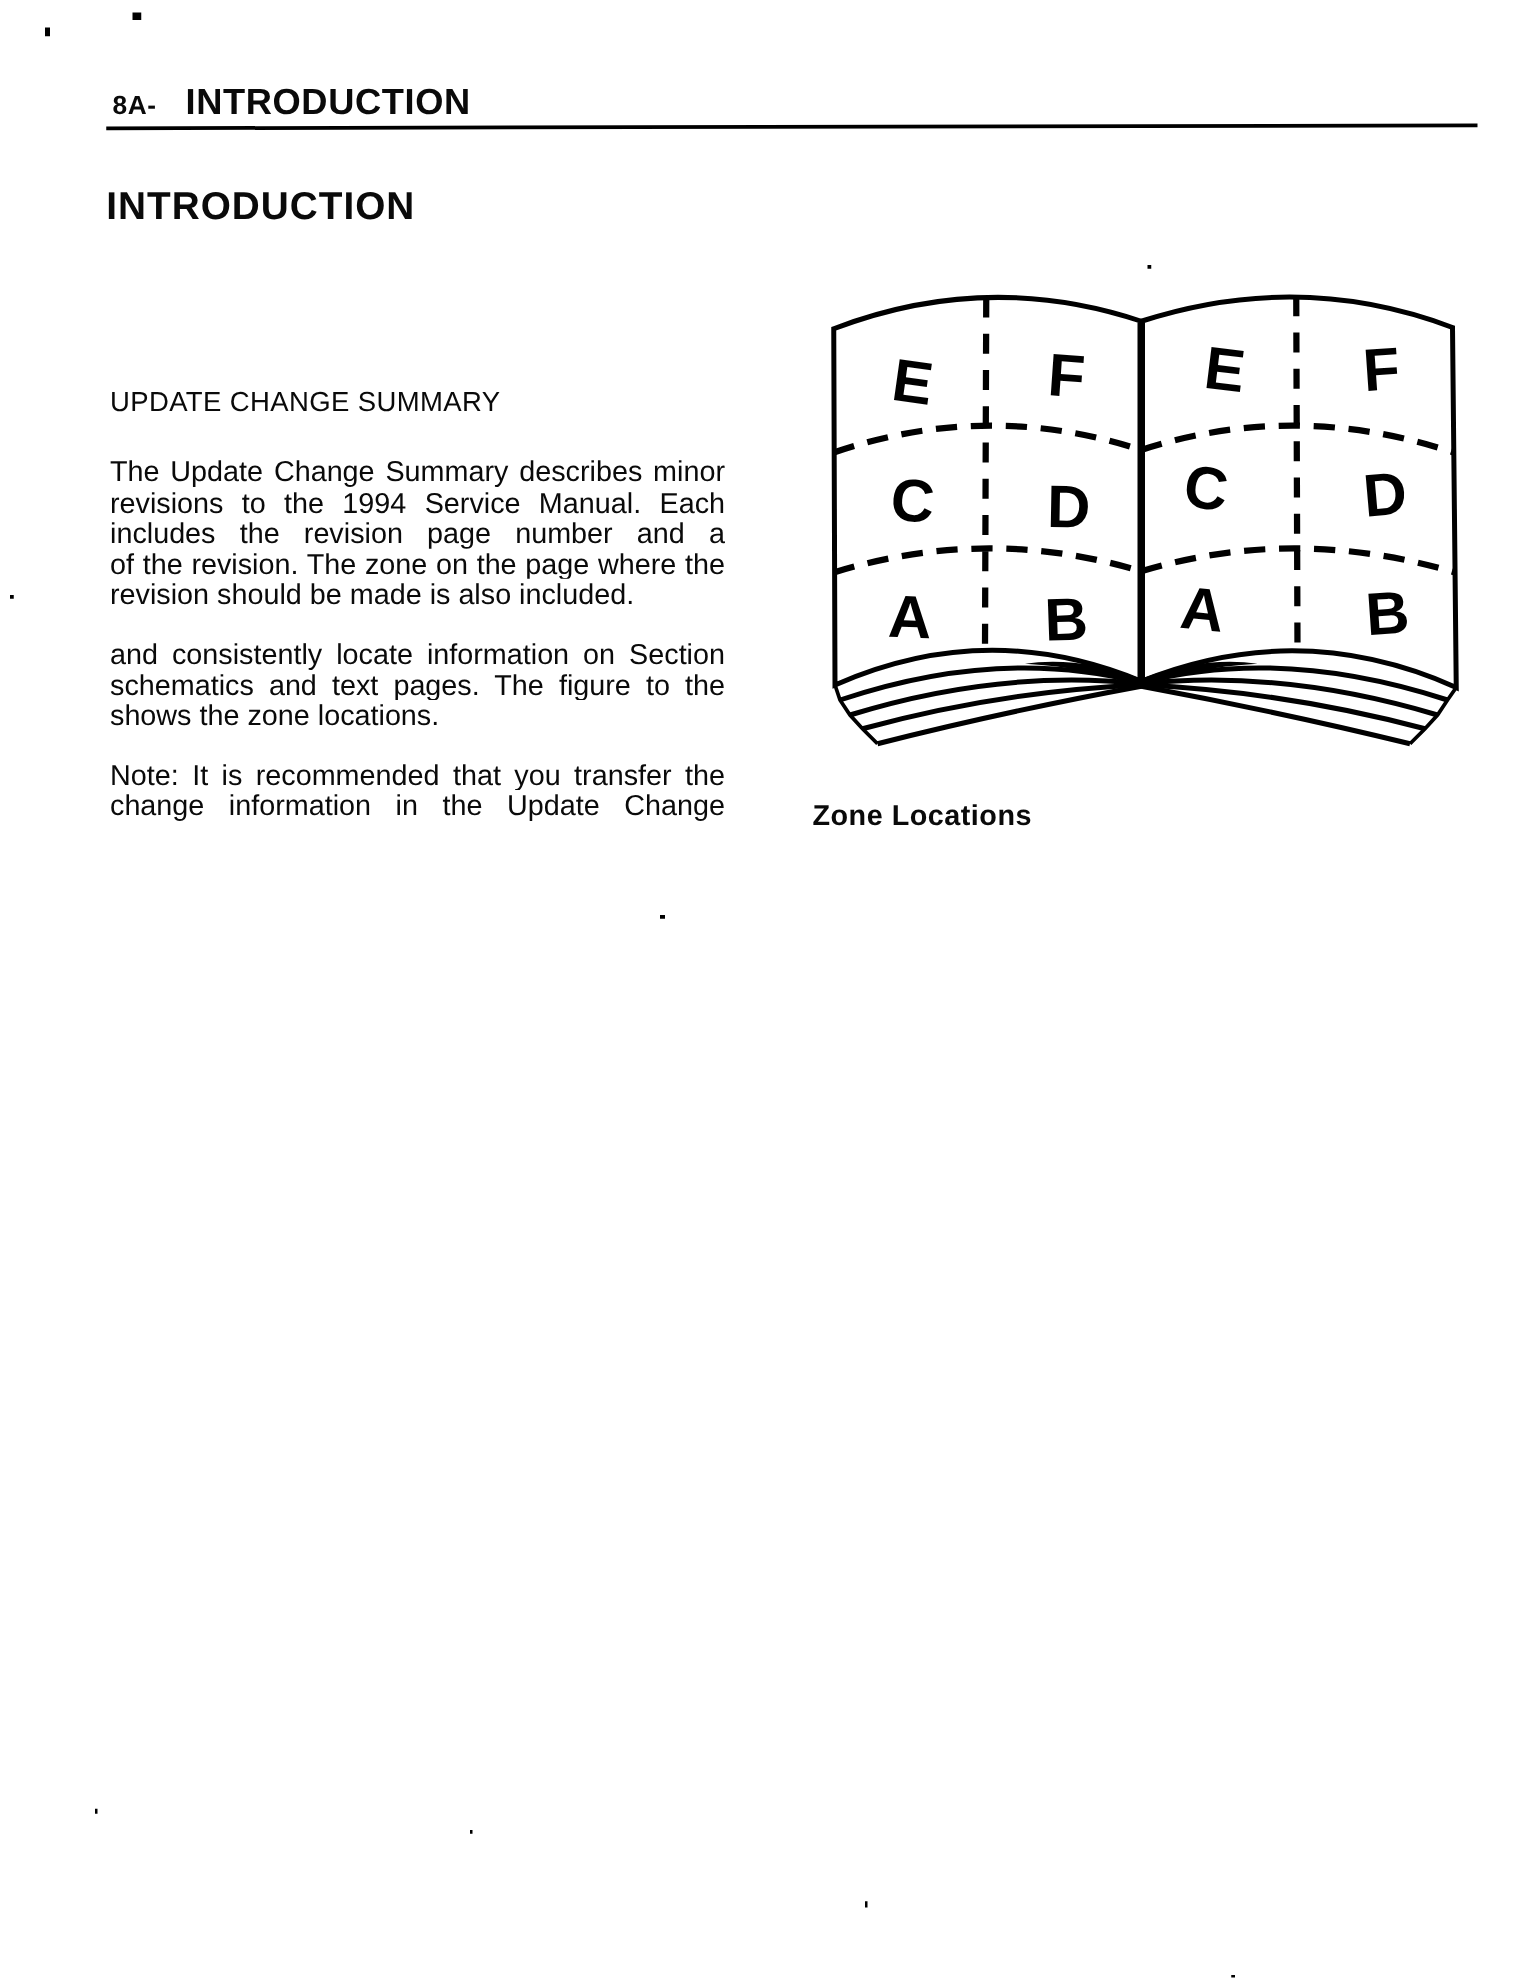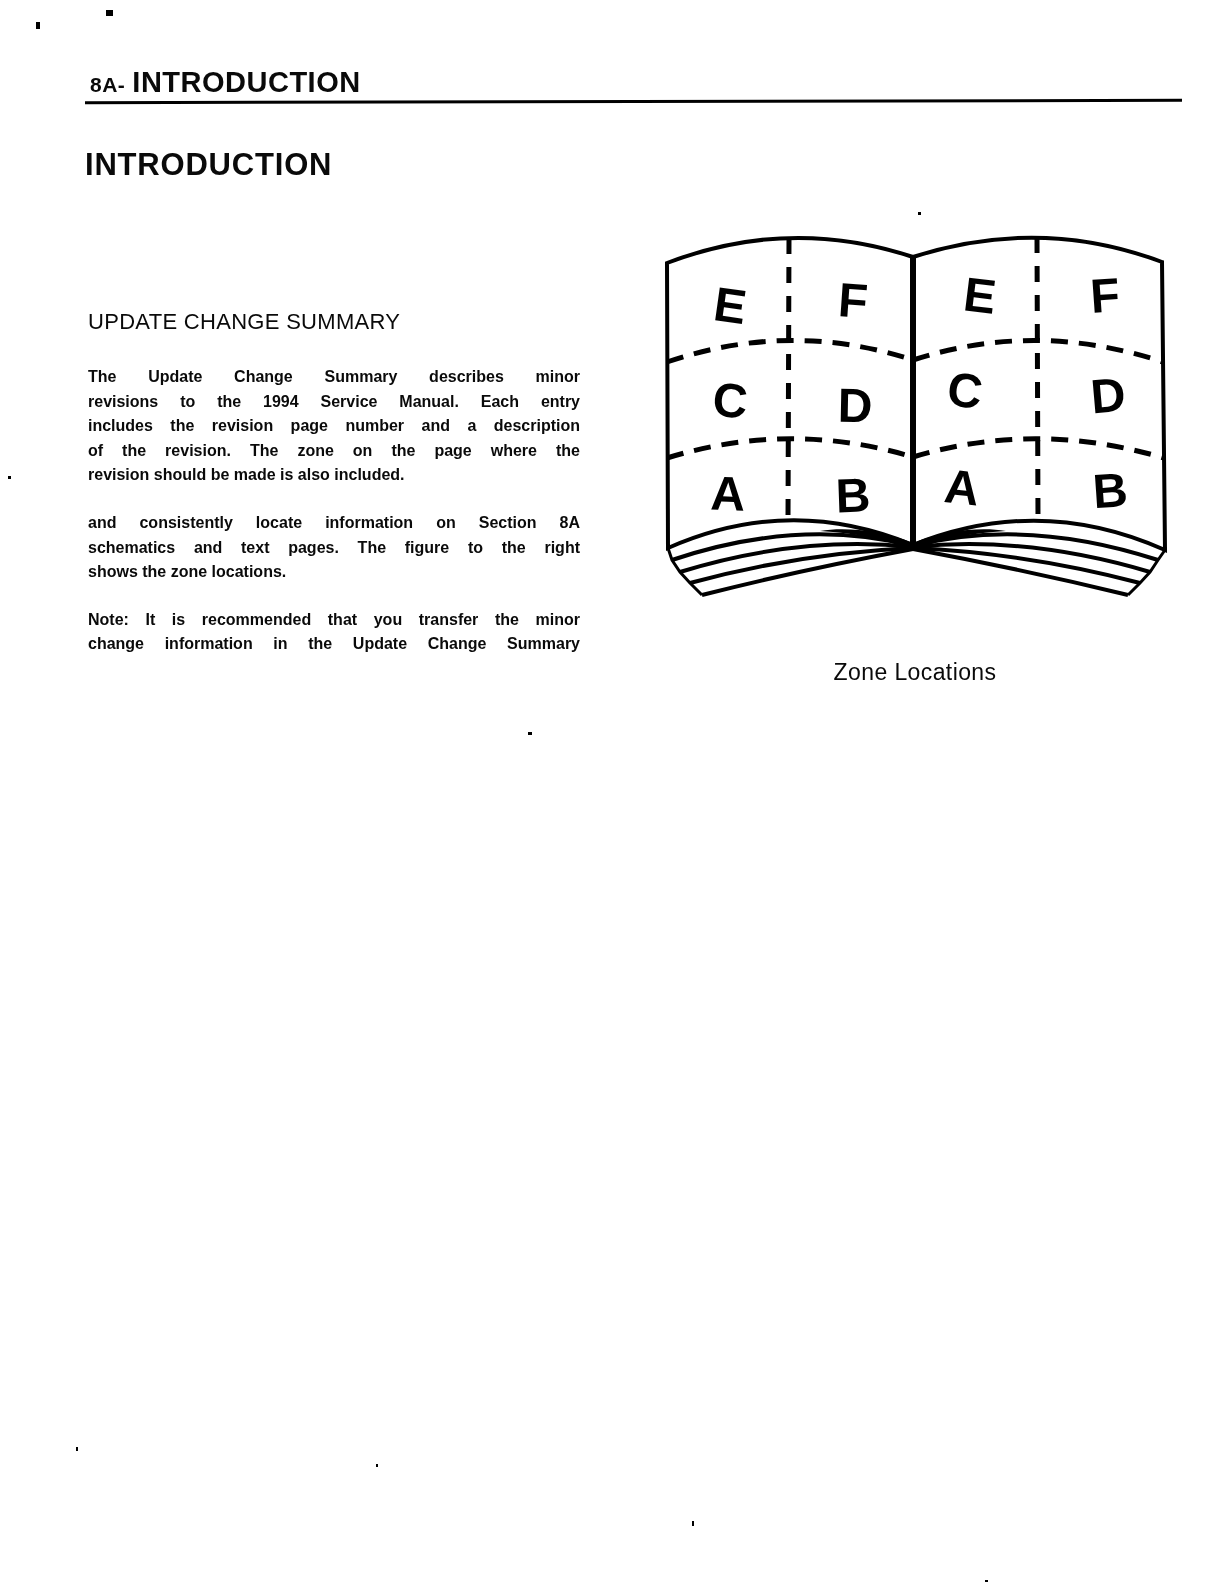--- a/index.html
+++ b/index.html
@@ -4,41 +4,41 @@
 <style>
   html,body{margin:0;padding:0;}
   body{
     width:1232px;height:1584px;position:relative;background:#ffffff;
     font-family:"Liberation Sans","DejaVu Sans",sans-serif;color:#0a0a0a;
     overflow:hidden;
   }
   .abs{position:absolute;}
 
   
-  .hdr{left:90px;top:66px;display:flex;align-items:baseline;gap:7px;}
+  .hdr{left:90px;top:66px;display:flex;align-items:baseline;gap:23px;}
   .hdr .sec{font-size:21px;font-weight:bold;letter-spacing:0.5px;}
   .hdr .sec-title{font-size:29px;font-weight:bold;letter-spacing:0.5px;}
   .rule{left:85px;top:100px;width:1097px;height:3px;background:#000;transform:rotate(-0.12deg);}
 
   
   .page-title{left:85px;top:147px;font-size:31px;font-weight:bold;letter-spacing:0.8px;}
 
   
   .col{left:88px;top:309px;width:492px;}
   .col h2{font-size:22px;font-weight:normal;margin:0 0 30px 0;letter-spacing:0.3px;}
-  .para{margin:0 0 23px 0;font-size:16px;font-weight:bold;}
+  .para{margin:0 0 23px 0;font-size:23px;}
   .bline{line-height:24.6px;height:24.6px;overflow:hidden;}
   .just{text-align:justify;text-align-last:justify;}
   .just::after{content:"";display:inline-block;width:100%;}
 
   
   .fig{left:650px;top:222px;width:530px;height:392px;}
   .fig svg{width:100%;height:100%;}
   .fig text{font-family:"Liberation Sans","DejaVu Sans",sans-serif;font-weight:bold;font-size:48px;fill:#000;}
-  .caption{left:650px;top:639px;width:530px;text-align:center;font-size:23px;font-weight:normal;letter-spacing:0.4px;margin-top:20px;}
+  .caption{left:650px;top:639px;width:530px;text-align:left;font-size:23px;font-weight:bold;letter-spacing:0.4px;}
 
   
   .speck{background:#000;}
 </style>
 </head>
 <body>
 
 <div class="abs hdr">
   <span class="sec">8A-</span>
   <span class="sec-title">INTRODUCTION</span>

